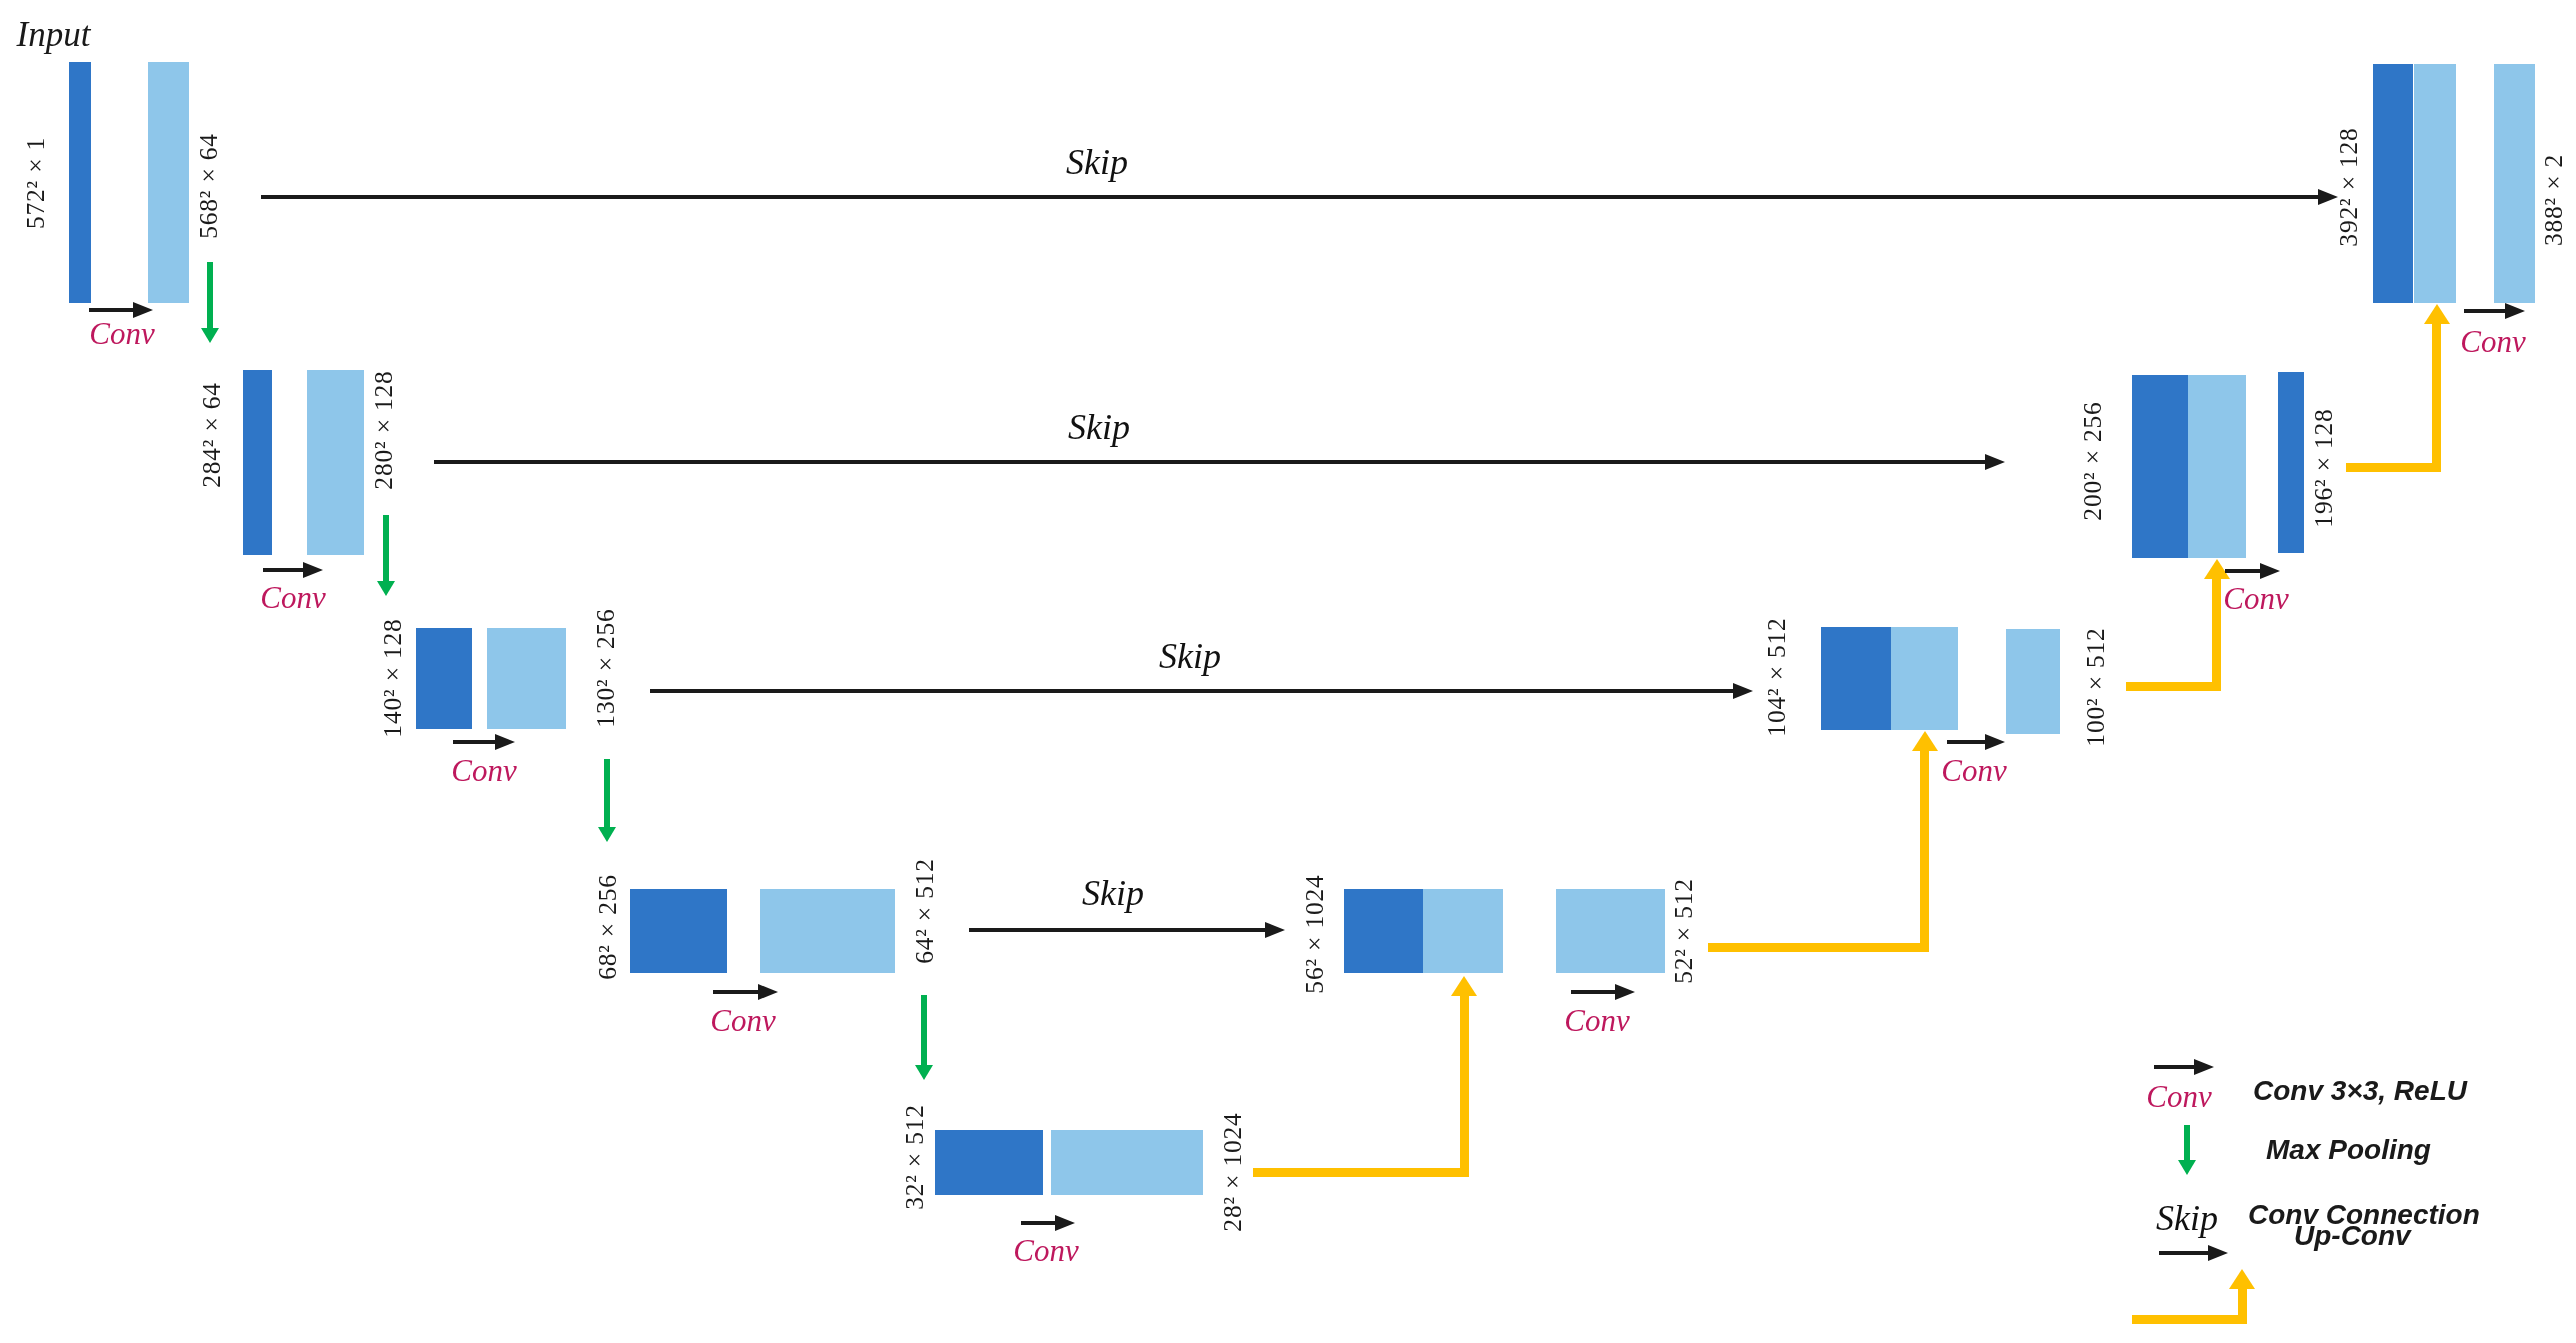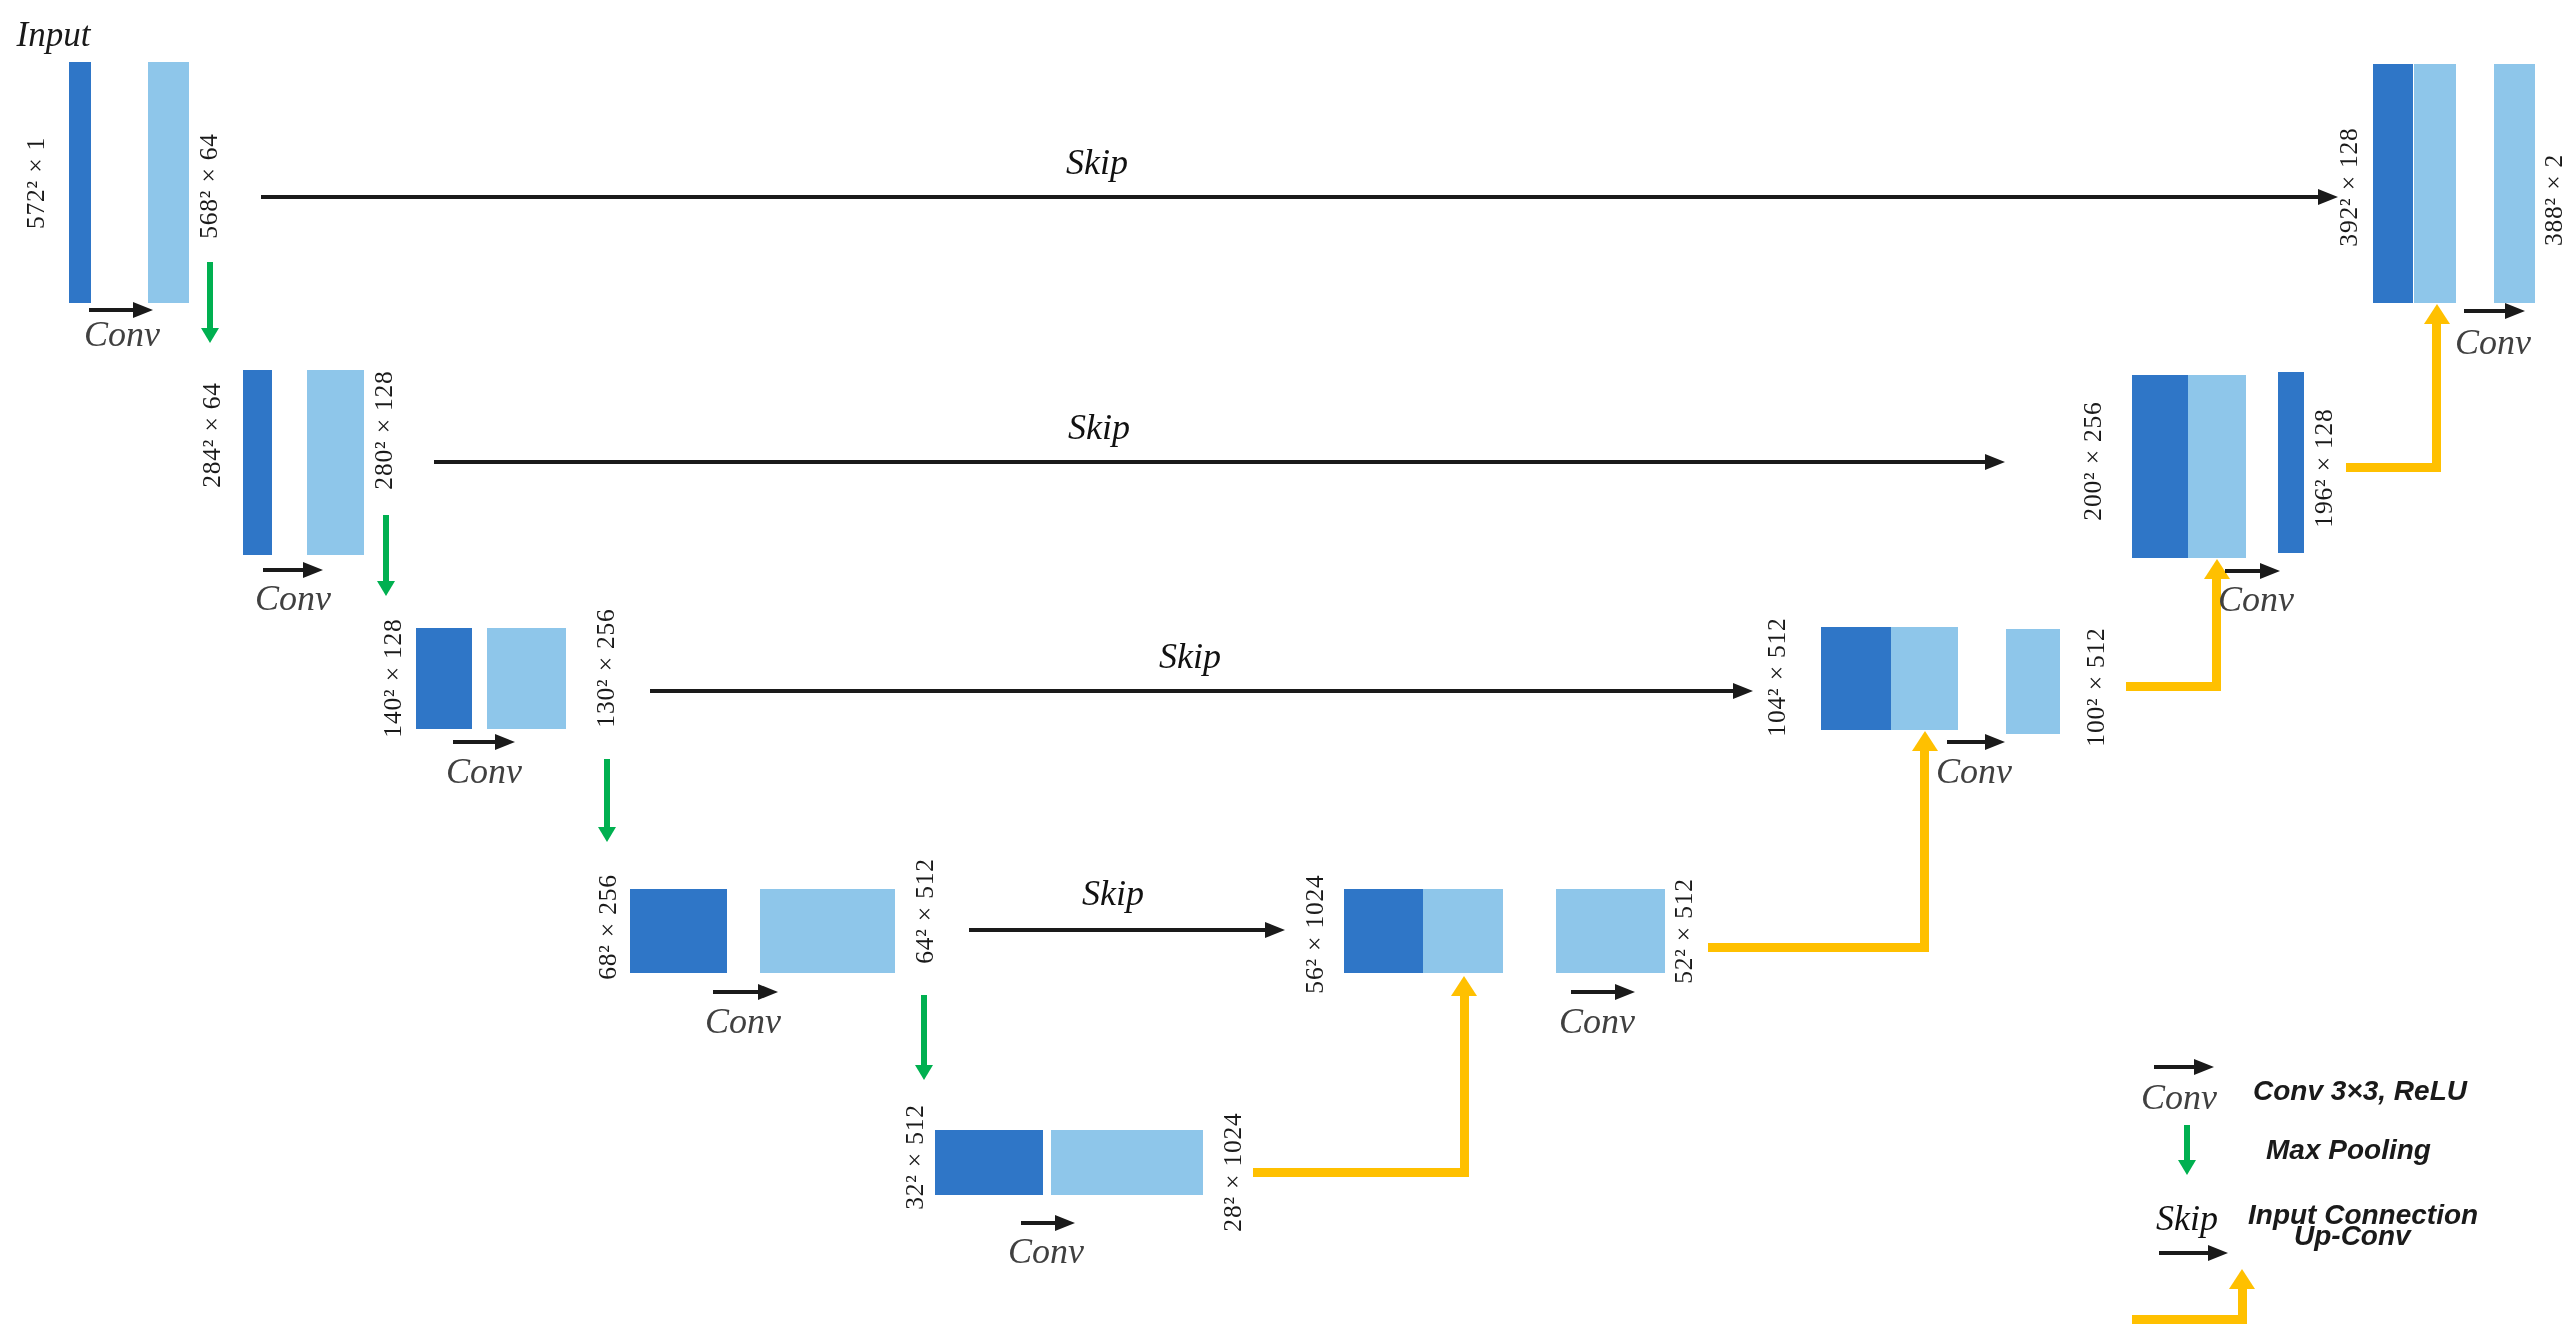--- a/index.html
+++ b/index.html
@@ -4,21 +4,21 @@
 <style>
   html,body{margin:0;padding:0;background:#ffffff;}
   #canvas{position:relative;width:2576px;height:1344px;background:#ffffff;overflow:hidden;
           font-family:"Liberation Serif",serif;color:#1a1a1a;padding-left:24px;}
   .bar{position:absolute;}
   .db{background:var(--dark-blue,#2F76C7);}
   .lb{background:var(--light-blue,#8EC6EA);}
   .vlab{position:absolute;white-space:nowrap;font-family:"Liberation Serif",serif;font-size:25.5px;
         color:#1a1a1a;transform:translate(-50%,-50%) rotate(-90deg);letter-spacing:0.8px;}
   .convlab{position:absolute;white-space:nowrap;font-family:"Liberation Serif",serif;font-style:italic;
-        font-size:36px;color:#404040;transform:translate(-50%,-50%);}
+        font-size:31px;color:#be185d;transform:translate(-50%,-50%);}
   .skiplab{position:absolute;white-space:nowrap;font-family:"Liberation Serif",serif;font-style:italic;
         font-weight:normal;font-size:36px;color:#111;transform:translate(-50%,-50%);}
   .inputlab{position:absolute;white-space:nowrap;font-family:"Liberation Serif",serif;font-style:italic;
         font-size:35px;color:#1a1a1a;}
   .ah{position:absolute;height:4.1px;background:#1a1a1a;}
   .ah::after{content:"";position:absolute;right:-20px;top:50%;transform:translateY(-50%);
         border-top:8.2px solid transparent;border-bottom:8.2px solid transparent;border-left:20px solid #1a1a1a;}
   .gv{position:absolute;width:5.8px;background:var(--green,#00B050);}
   .gv::after{content:"";position:absolute;left:50%;bottom:-15px;transform:translateX(-50%);
         border-left:9px solid transparent;border-right:9px solid transparent;
@@ -137,21 +137,21 @@
   <div>
     <div class="ah" style="left:2154px;top:1065px;width:40px;"></div>
     <div class="convlab" style="left:2179px;top:1097px;">Conv</div>
     <div class="leg" style="left:2253px;top:1091px;">Conv 3×3, ReLU</div>
 
     <div class="gv" style="left:2184px;top:1125px;height:35px;"></div>
     <div class="leg" style="left:2266px;top:1150px;">Max Pooling</div>
 
     <div class="skiplab" style="left:2187px;top:1218px;">Skip</div>
     <div class="ah" style="left:2159px;top:1251px;width:49px;"></div>
-    <div class="leg" style="left:2248px;top:1215px;">Input Connection</div>
+    <div class="leg" style="left:2248px;top:1215px;">Conv Connection</div>
 
     <div class="ys" style="left:2132px;top:1315px;width:114px;height:9px;"></div>
     <div class="ys" style="left:2238px;top:1287px;width:9px;height:37px;"></div>
     <div class="yh" style="left:2229px;top:1269px;"></div>
     <div class="leg" style="left:2294px;top:1236px;">Up-Conv</div>
   </div>
 
 </div>
 
 

